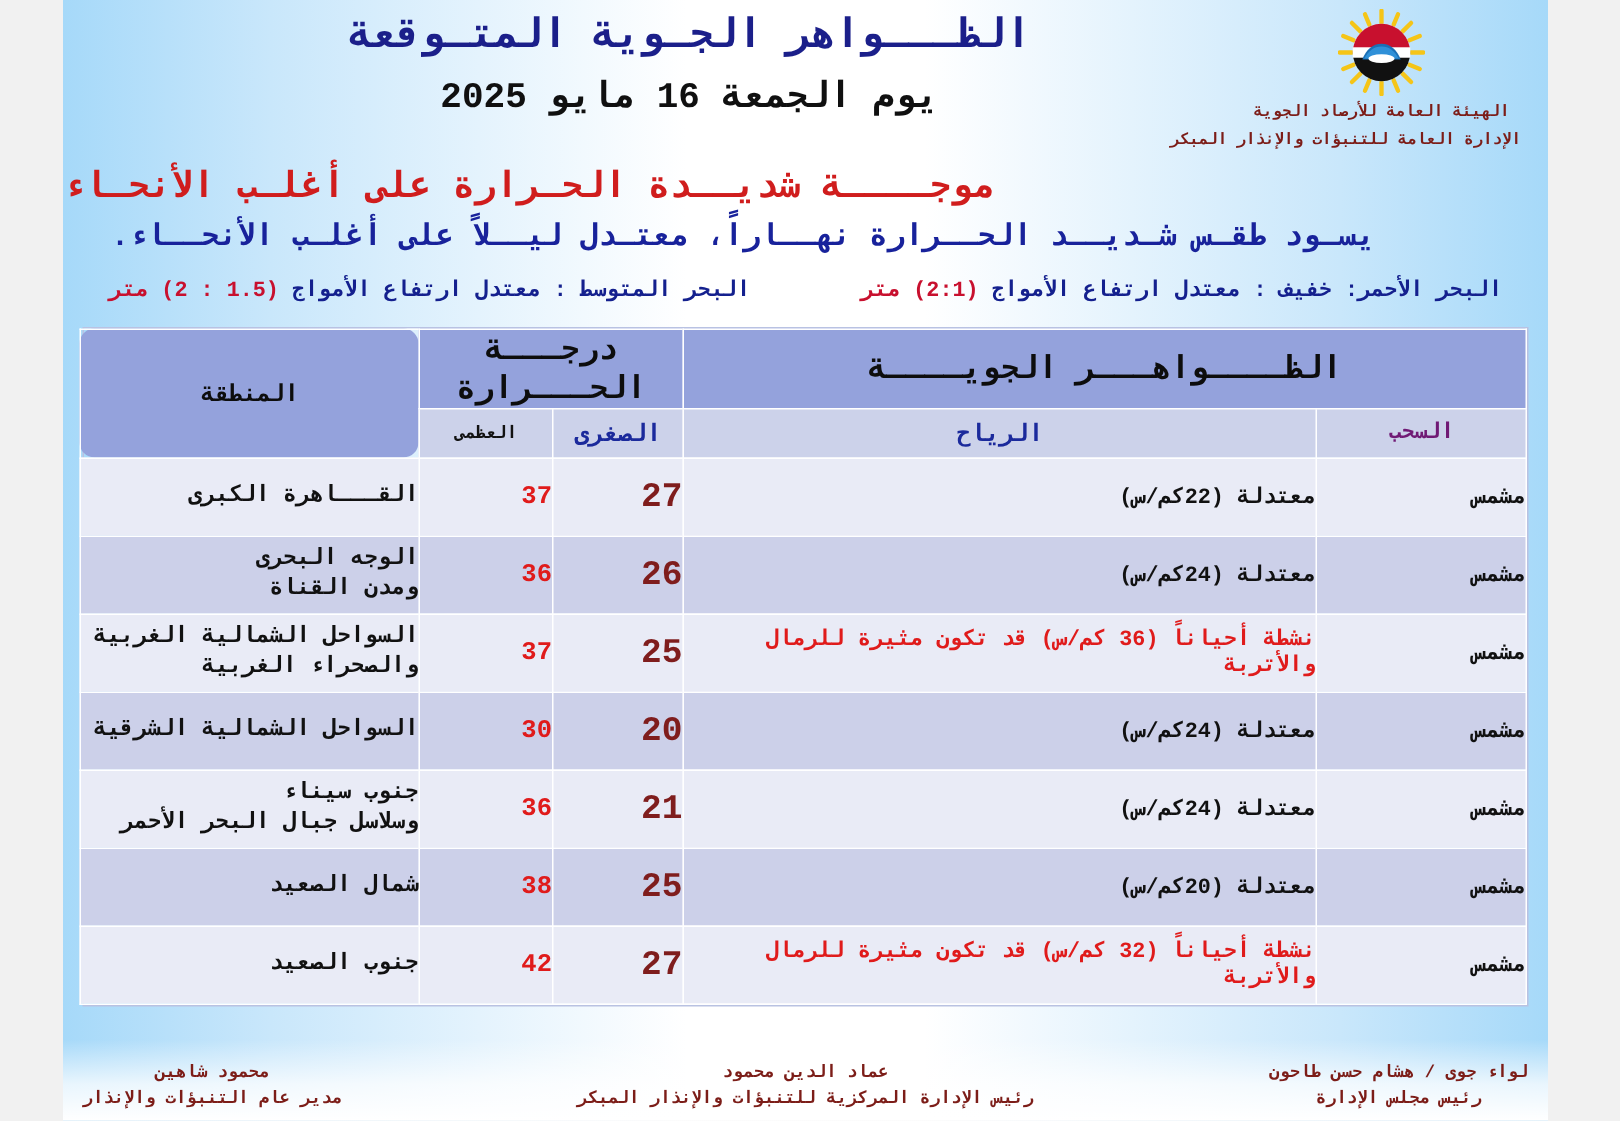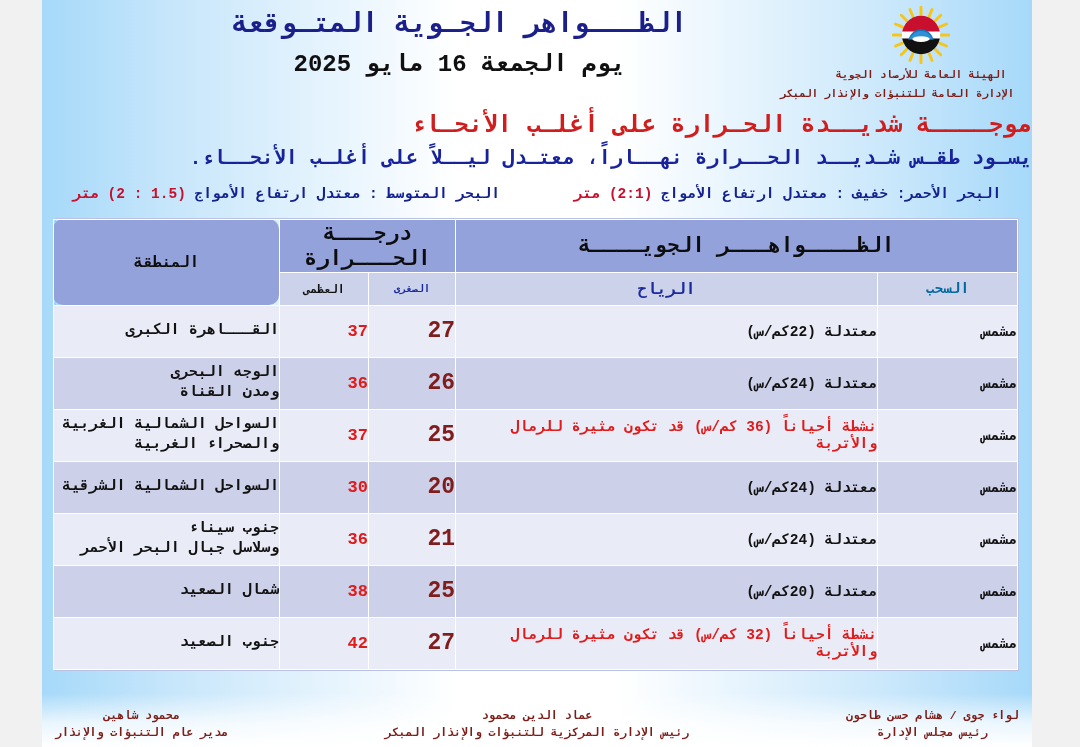--- a/index.html
+++ b/index.html
@@ -88,21 +88,21 @@
     font-size: 10.5px;
     font-weight: bold;
     color: #7c1d18;
     line-height: 1.45;
     margin-top: 4px;
     white-space: nowrap;
   }
 
   
   .warn-block {
-    text-align: right;
+    text-align: left;
     margin-top: 4px;
   }
   .warn-red {
     font-size: 24px;
     font-weight: bold;
     color: #d01d1d;
     line-height: 1.2;
     white-space: nowrap;
   }
   .warn-blue {
@@ -157,24 +157,24 @@
     color: #0d0d0d;
     font-size: 15.5px;
     font-weight: bold;
     border-radius: 10px;
   }
   .th-sub {
     background: #ccd2ea;
     height: 32px;
     font-weight: bold;
   }
-  .th-sub.clouds { color: #0369a1; font-size: 14.5px; }
+  .th-sub.clouds { color: #701a75; font-size: 14.5px; }
   .th-sub.wind   { color: #1b2a9c; font-size: 16px; }
   .th-sub.tmax   { color: #121212; font-size: 11.5px; }
-  .th-sub.tmin   { color: #1b2a9c; font-size: 10px; }
+  .th-sub.tmin   { color: #1b2a9c; font-size: 16px; }
 
   tr.row-a td { background: #e9ebf6; }
   tr.row-b td { background: #ccd0e9; }
 
   td.c-clouds {
     font-size: 14.5px;
     font-weight: bold;
     color: #111111;
   }
   td.c-wind {

